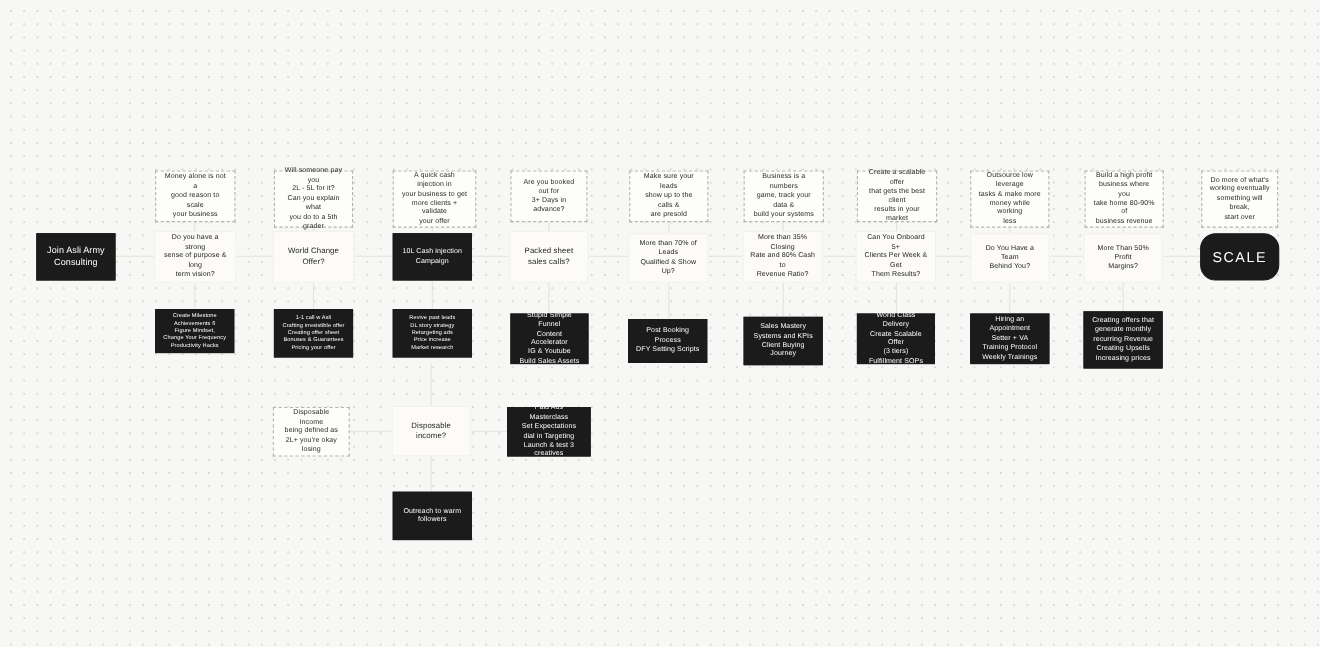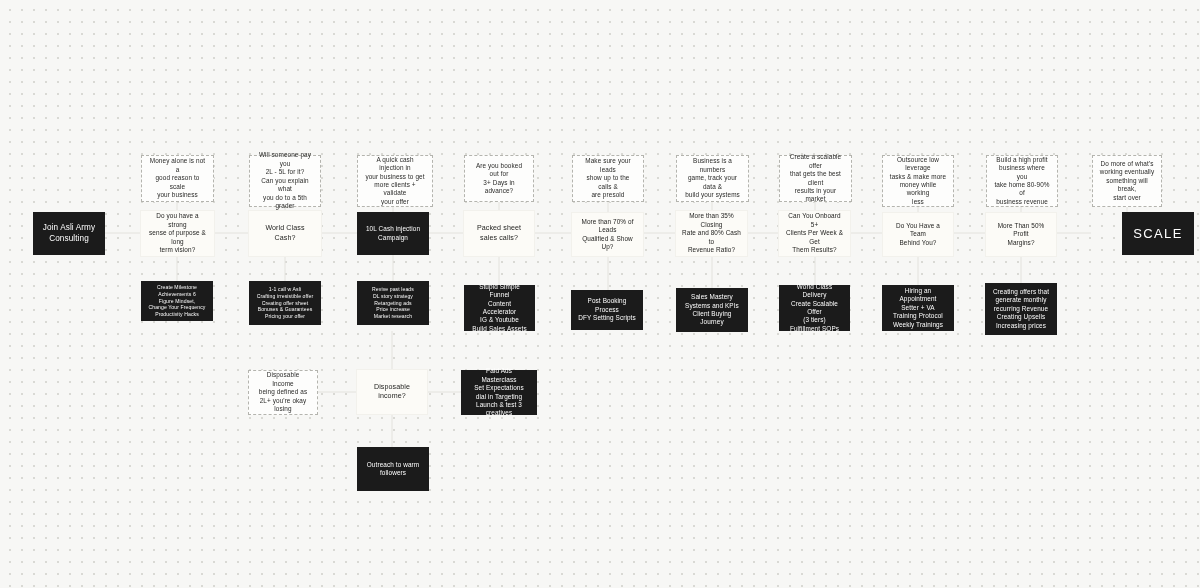--- a/index.html
+++ b/index.html
@@ -131,21 +131,21 @@
 Change Your Frequency
 Productivity Hacks</span>
       </div>
       <div class="node v-dashed s-sm" style="left: 249px; top: 155px; width: 72px; height: 52px;">
         <span class="txt">Will someone pay you
 2L - 5L for it?
 Can you explain what
 you do to a 5th grader</span>
       </div>
       <div class="node v-cream s-md" style="left: 248px; top: 210px; width: 74px; height: 47px;">
-        <span class="txt">World Class Cash?</span>
+        <span class="txt">World Change Offer?</span>
       </div>
       <div class="node v-dark s-xs" style="left: 249px; top: 281px; width: 72px; height: 44px;">
         <span class="txt">1-1 call w Asli
 Crafting irresistible offer
 Creating offer sheet
 Bonuses &amp; Guarantees
 Pricing your offer</span>
       </div>
       <div class="node v-dashed s-sm" style="left: 248px; top: 370px; width: 70px; height: 45px;">
         <span class="txt">Disposable Income
@@ -271,17 +271,17 @@
 recurring Revenue
 Creating Upsells
 Increasing prices</span>
       </div>
       <div class="node v-dashed s-sm" style="left: 1092px; top: 155px; width: 70px; height: 52px;">
         <span class="txt">Do more of what's
 working eventually
 something will break,
 start over</span>
       </div>
-      <div class="node v-dark s-xl" style="left: 1122px; top: 212px; width: 72px; height: 43px;">
+      <div class="node v-dark s-xl" style="left: 1091px; top: 212px; width: 72px; height: 43px; border-radius: 14px;">
         <span class="txt">SCALE</span>
       </div>
     </div>
 </div>
 
 </body></html>

